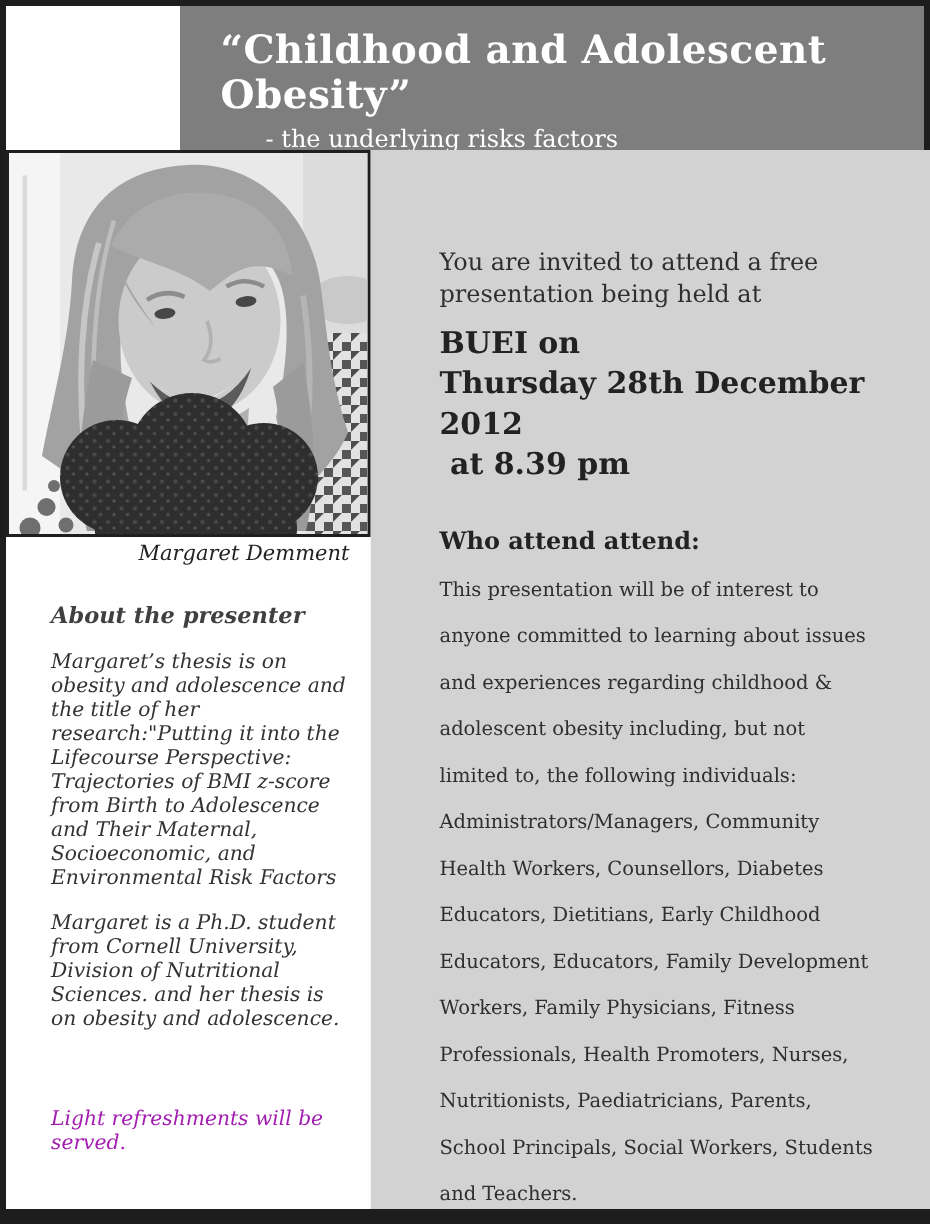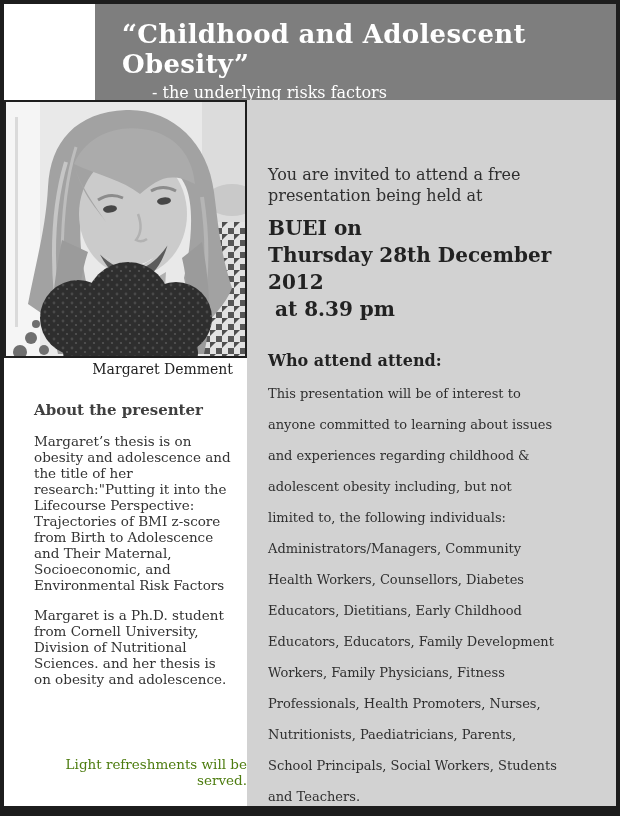--- a/index.html
+++ b/index.html
@@ -5,38 +5,38 @@
   html,body { margin:0; padding:0; background:#ffffff; }
   .page {
     width:620px; height:816px; box-sizing:border-box;
     border:4px solid #1d1d1d; border-bottom-width:10px;
     display:flex; flex-direction:column;
     font-family:"DejaVu Serif", serif;
     background:#ffffff;
     position:relative;
   }
   
-  .header { display:flex; height:96px; flex:0 0 96px; }
+  .header { display:flex; height:96px; flex:0 0 96px;gap:25px; }
   .header-whitebox { width:91px; flex:0 0 91px; background:#ffffff; }
   .banner { flex:1; background:#7e7e7e; color:#ffffff; padding:15px 0 0 27px; box-sizing:border-box; }
   .banner-title { font-size:26px; font-weight:bold; letter-spacing:0.3px; line-height:30px; }
   .banner-subtitle { font-size:16px; padding-left:30px; line-height:28px; }
 
   
   .content { flex:1; display:flex; min-height:0; }
-  .left-col { width:243px; flex:0 0 243px; background:#ffffff; position:relative; }
-  .right-col { flex:1; background:#d2d2d2; padding:64px 36px 0 21px; box-sizing:border-box; color:#2f2f2f; }
+  .left-col { width:243px; flex:0 0 243px; background:#ffffff; position:relative;font-style:italic; }
+  .right-col { flex:1; background:#d2d2d2; padding:64px 36px 0 46px; box-sizing:border-box; color:#2f2f2f; }
 
   
   .photo-frame { width:243px; height:258px; box-sizing:border-box; border:2px solid #1f1f1f; overflow:hidden; background:#e9e9e9; }
   .photo-frame svg { display:block; }
   .caption { text-align:right; padding-right:14px; font-size:14px; color:#222; margin-top:3px; }
   .about-heading { font-weight:bold; font-size:15px; margin:24px 16px 0 30px; color:#404040; }
   .about-para { font-size:13.5px; line-height:16px; margin:14px 16px 0 30px; color:#333333; }
-  .refreshments { position:absolute; left:30px; bottom:18px; font-size:13.5px; color:#4d7c0f;text-align:right; }
+  .refreshments { position:absolute; left:30px; bottom:36px; font-size:13.5px; color:#a21caf; }
 
   
   .invite { font-size:16px; line-height:21px; white-space:pre-line; margin:0; }
   .event-bold { font-size:20px; font-weight:bold; line-height:27px; margin-top:9px; color:#222222; }
   .event-time { padding-left:7px; }
   .audience-heading { font-size:16px; font-weight:bold; margin-top:28px; color:#222222; }
   .audience-body { font-size:13px; line-height:31px; margin:8px 0 0 0; width:292px; }
 
   
   .logo-block { width:284px; margin-top:14px; text-align:center; }

